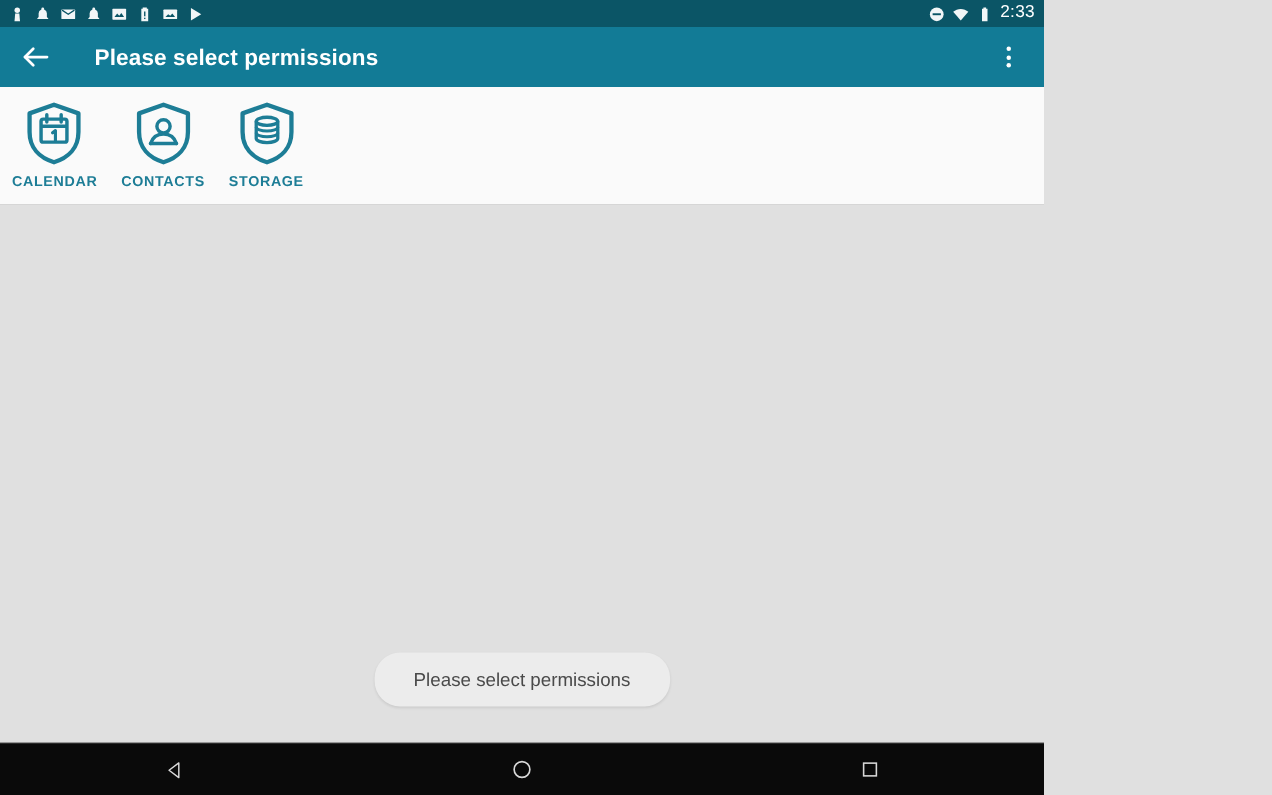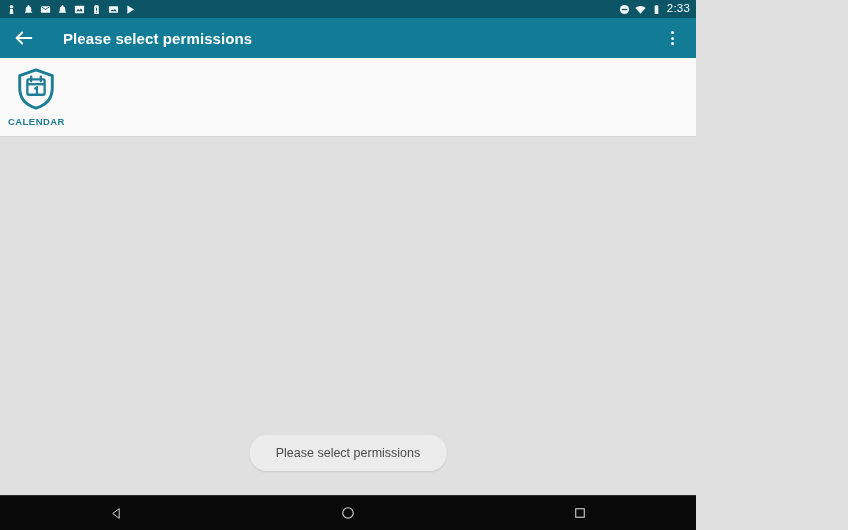--- a/index.html
+++ b/index.html
@@ -171,26 +171,45 @@
         <path d="M24 4L7 10v13c0 11 7 18 17 21 10-3 17-10 17-21V10z" stroke-width="3" stroke-linejoin="round"></path>
         <rect x="15" y="14" width="18" height="16" rx="1.5" stroke-width="2.4"></rect>
         <path d="M15 19h18" stroke-width="2.4"></path>
         <path d="M19 11v5M29 11v5" stroke-width="2.4" stroke-linecap="round"></path>
         <path d="M23 23.5l2-1.5v7" stroke-width="2.2" stroke-linecap="round" stroke-linejoin="round"></path>
       </svg>
       <div class="tab-label">CALENDAR</div>
     </div>
 
 
-
-
-
-
-
-
+    <div class="tab">
+      <svg class="tab-icon" viewBox="0 0 48 48" fill="none" stroke="#1d7d96">
+        <path d="M24 4L7 10v13c0 11 7 18 17 21 10-3 17-10 17-21V10z" stroke-width="3" stroke-linejoin="round"></path>
+        <circle cx="24" cy="19" r="4.6" stroke-width="2.4"></circle>
+        <path d="M15 31c1.5-4.5 5-6.6 9-6.6s7.5 2.1 9 6.6" stroke-width="2.4" stroke-linecap="round"></path>
+        <path d="M15 31h18" stroke-width="2.4" stroke-linecap="round"></path>
+      </svg>
+      <div class="tab-label">CONTACTS</div>
+    </div>
+
+
+
+
+
+
+    <div class="tab">
+      <svg class="tab-icon" viewBox="0 0 48 48" fill="none" stroke="#1d7d96">
+        <path d="M24 4L7 10v13c0 11 7 18 17 21 10-3 17-10 17-21V10z" stroke-width="3" stroke-linejoin="round"></path>
+        <ellipse cx="24" cy="15.5" rx="7.5" ry="2.8" stroke-width="2.3"></ellipse>
+        <path d="M16.5 15.5v12c0 1.6 3.4 2.8 7.5 2.8s7.5-1.2 7.5-2.8v-12" stroke-width="2.3"></path>
+        <path d="M16.5 19.5c0 1.6 3.4 2.8 7.5 2.8s7.5-1.2 7.5-2.8" stroke-width="2.1"></path>
+        <path d="M16.5 23.5c0 1.6 3.4 2.8 7.5 2.8s7.5-1.2 7.5-2.8" stroke-width="2.1"></path>
+      </svg>
+      <div class="tab-label">STORAGE</div>
+    </div>
 
   </div>
 
   <div class="content">
     <div class="toast">Please select permissions</div>
   </div>
 
   <div class="navbar">
     <div class="nav-btn">
       <svg width="13" height="13" viewBox="0 0 24 24" fill="none" stroke="#d8d8d8" stroke-width="1.8" stroke-linejoin="round">

